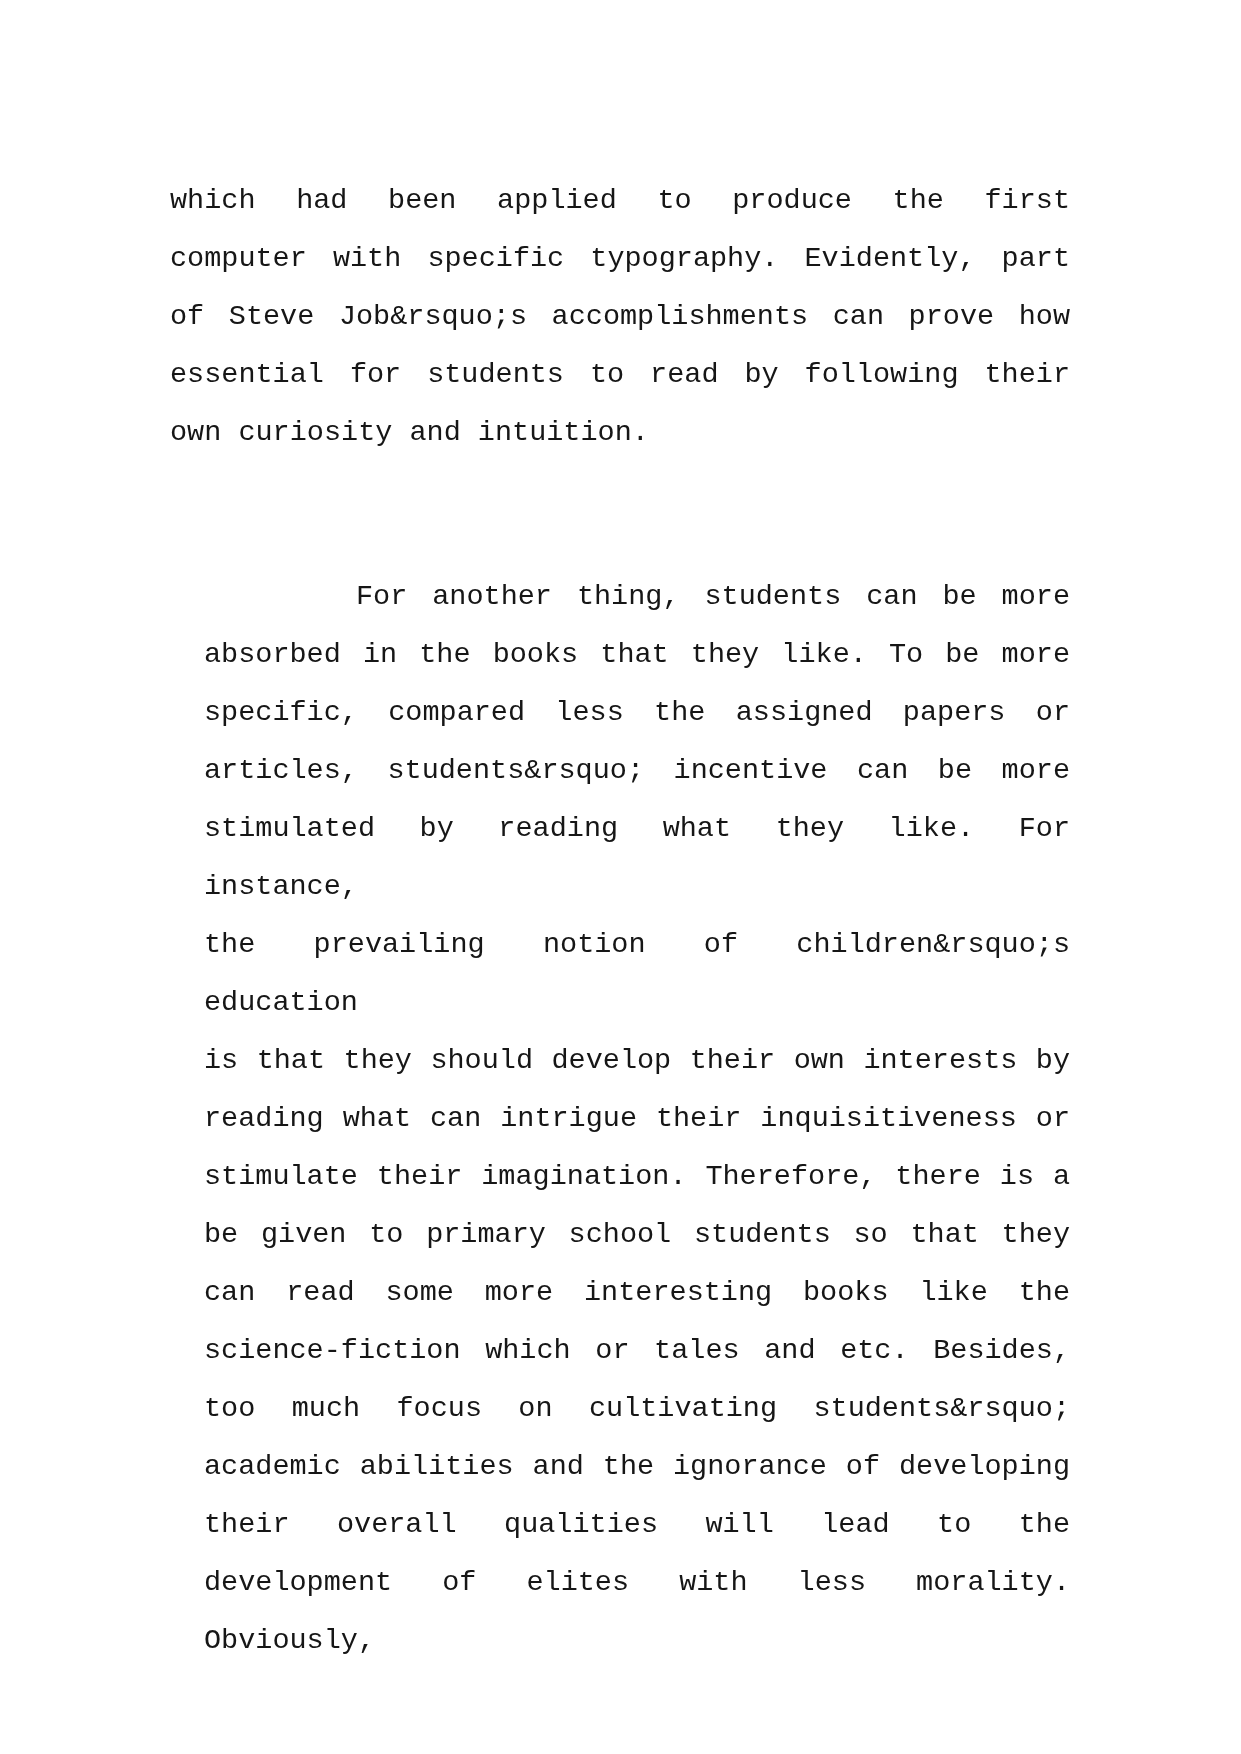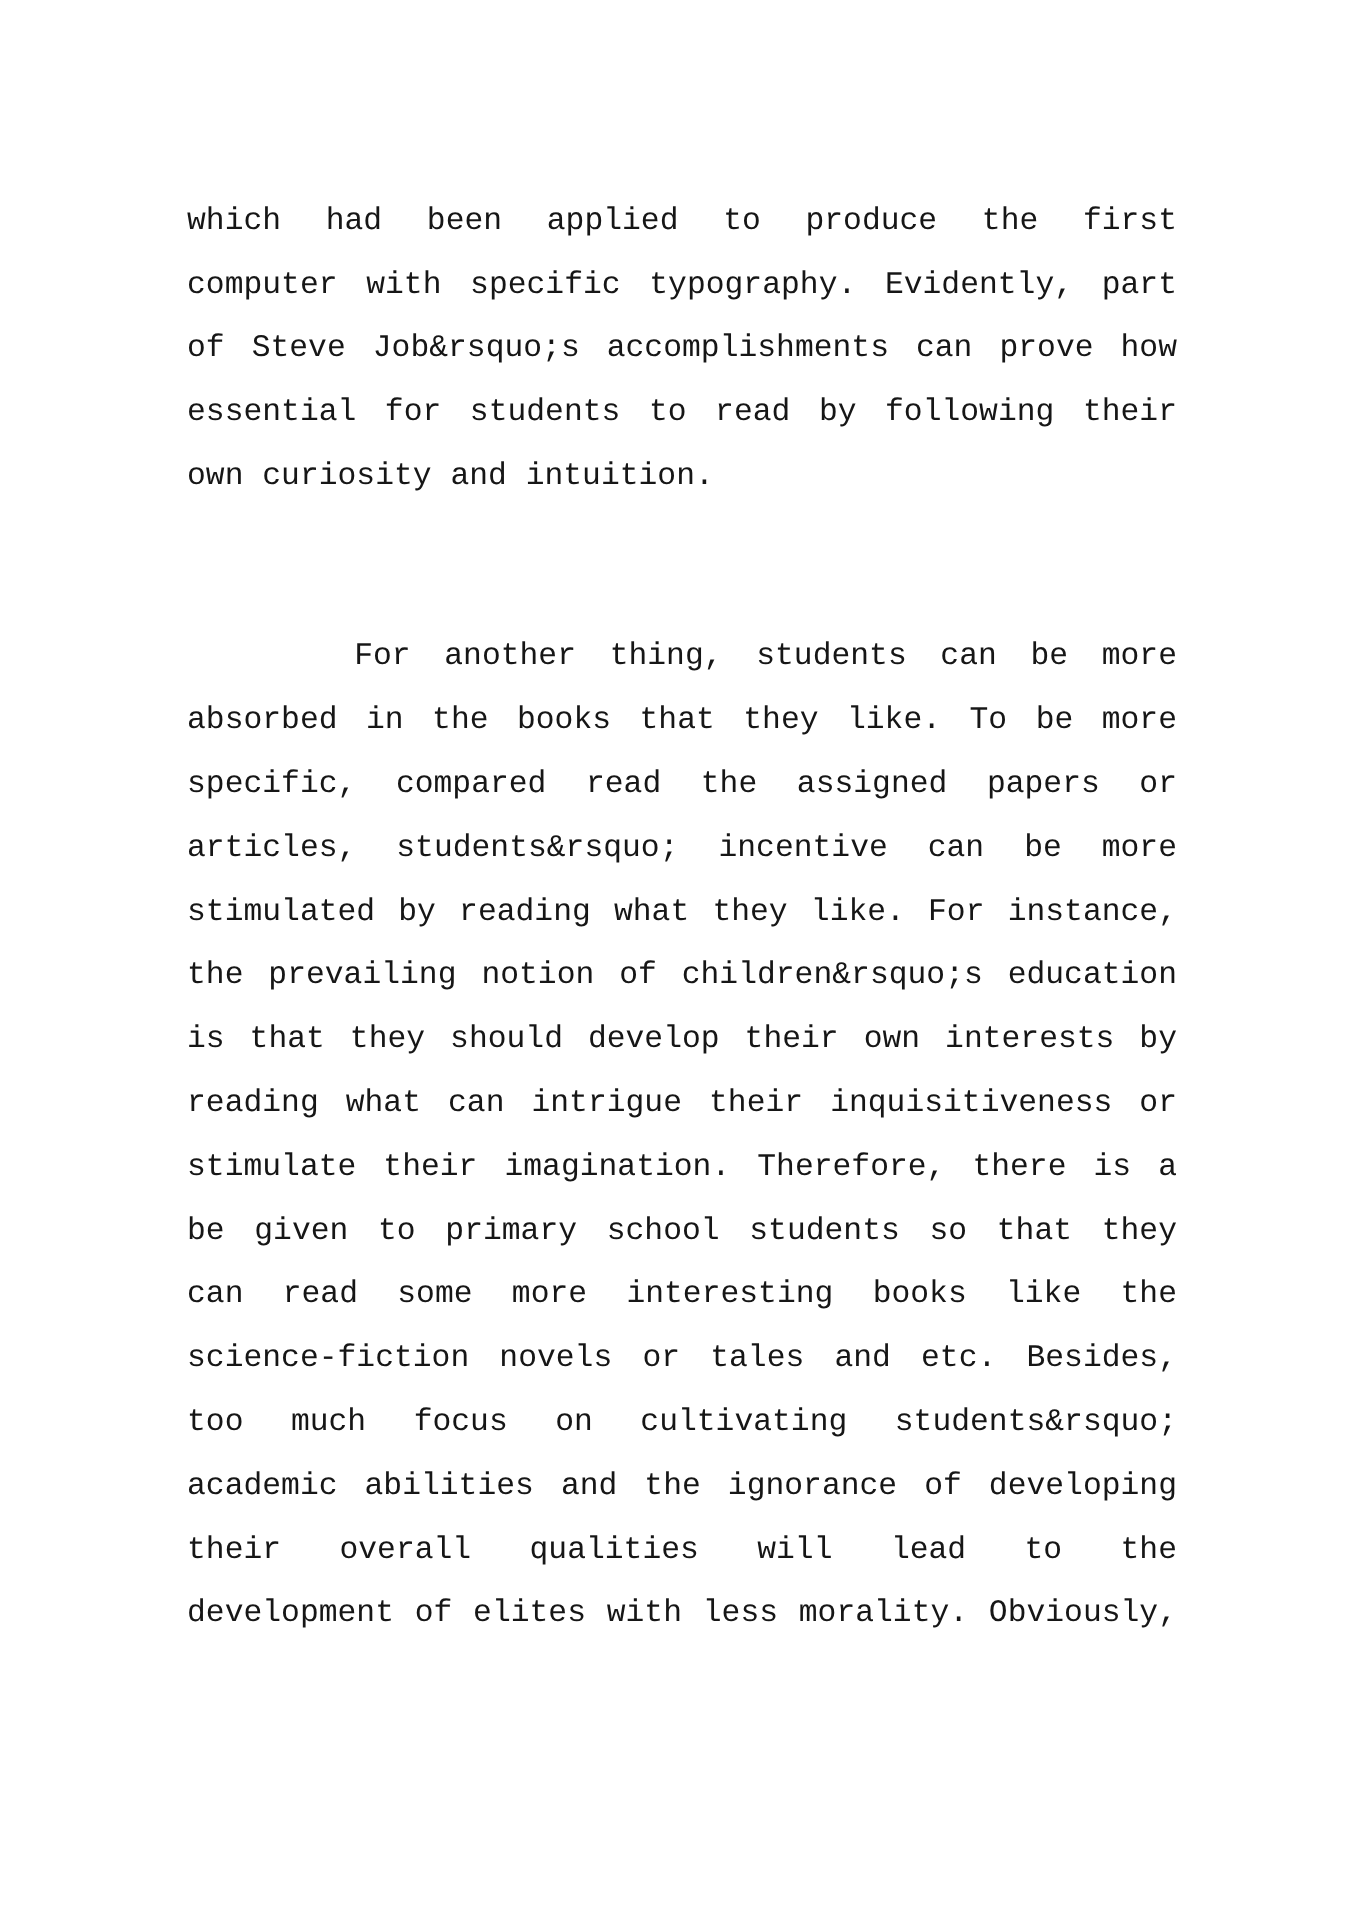--- a/index.html
+++ b/index.html
@@ -32,49 +32,50 @@
   }
   .line.indent {
     text-indent: 152px;
   }
   .line.no-justify {
     text-align: left;
     text-align-last: left;
   }
   .para-gap {
     margin-top: 106px;
+    margin-left: 34px;
   }
 </style>
 </head>
 <body>
 
 <div class="page">
   <div class="text-block">
 
     <div class="paragraph">
         <div class="line">which had been applied to produce the first</div>
         <div class="line">computer with specific typography. Evidently, part</div>
         <div class="line">of Steve Job&amp;rsquo;s accomplishments can prove how</div>
         <div class="line">essential for students to read by following their</div>
         <div class="line no-justify">own curiosity and intuition.</div>
       </div>
 
     <div class="paragraph para-gap">
         <div class="line indent">For another thing, students can be more</div>
         <div class="line">absorbed in the books that they like. To be more</div>
-        <div class="line">specific, compared read the assigned papers or</div>
+        <div class="line">specific, compared less the assigned papers or</div>
         <div class="line">articles, students&amp;rsquo; incentive can be more</div>
         <div class="line">stimulated by reading what they like. For instance,</div>
         <div class="line">the prevailing notion of children&amp;rsquo;s education</div>
         <div class="line">is that they should develop their own interests by</div>
         <div class="line">reading what can intrigue their inquisitiveness or</div>
         <div class="line">stimulate their imagination. Therefore, there is a</div>
         <div class="line">be given to primary school students so that they</div>
         <div class="line">can read some more interesting books like the</div>
-        <div class="line">science-fiction novels or tales and etc. Besides,</div>
+        <div class="line">science-fiction which or tales and etc. Besides,</div>
         <div class="line">too much focus on cultivating students&amp;rsquo;</div>
         <div class="line">academic abilities and the ignorance of developing</div>
         <div class="line">their overall qualities will lead to the</div>
         <div class="line">development of elites with less morality. Obviously,</div>
       </div>
 
   </div>
 </div>
 
 </body></html>

